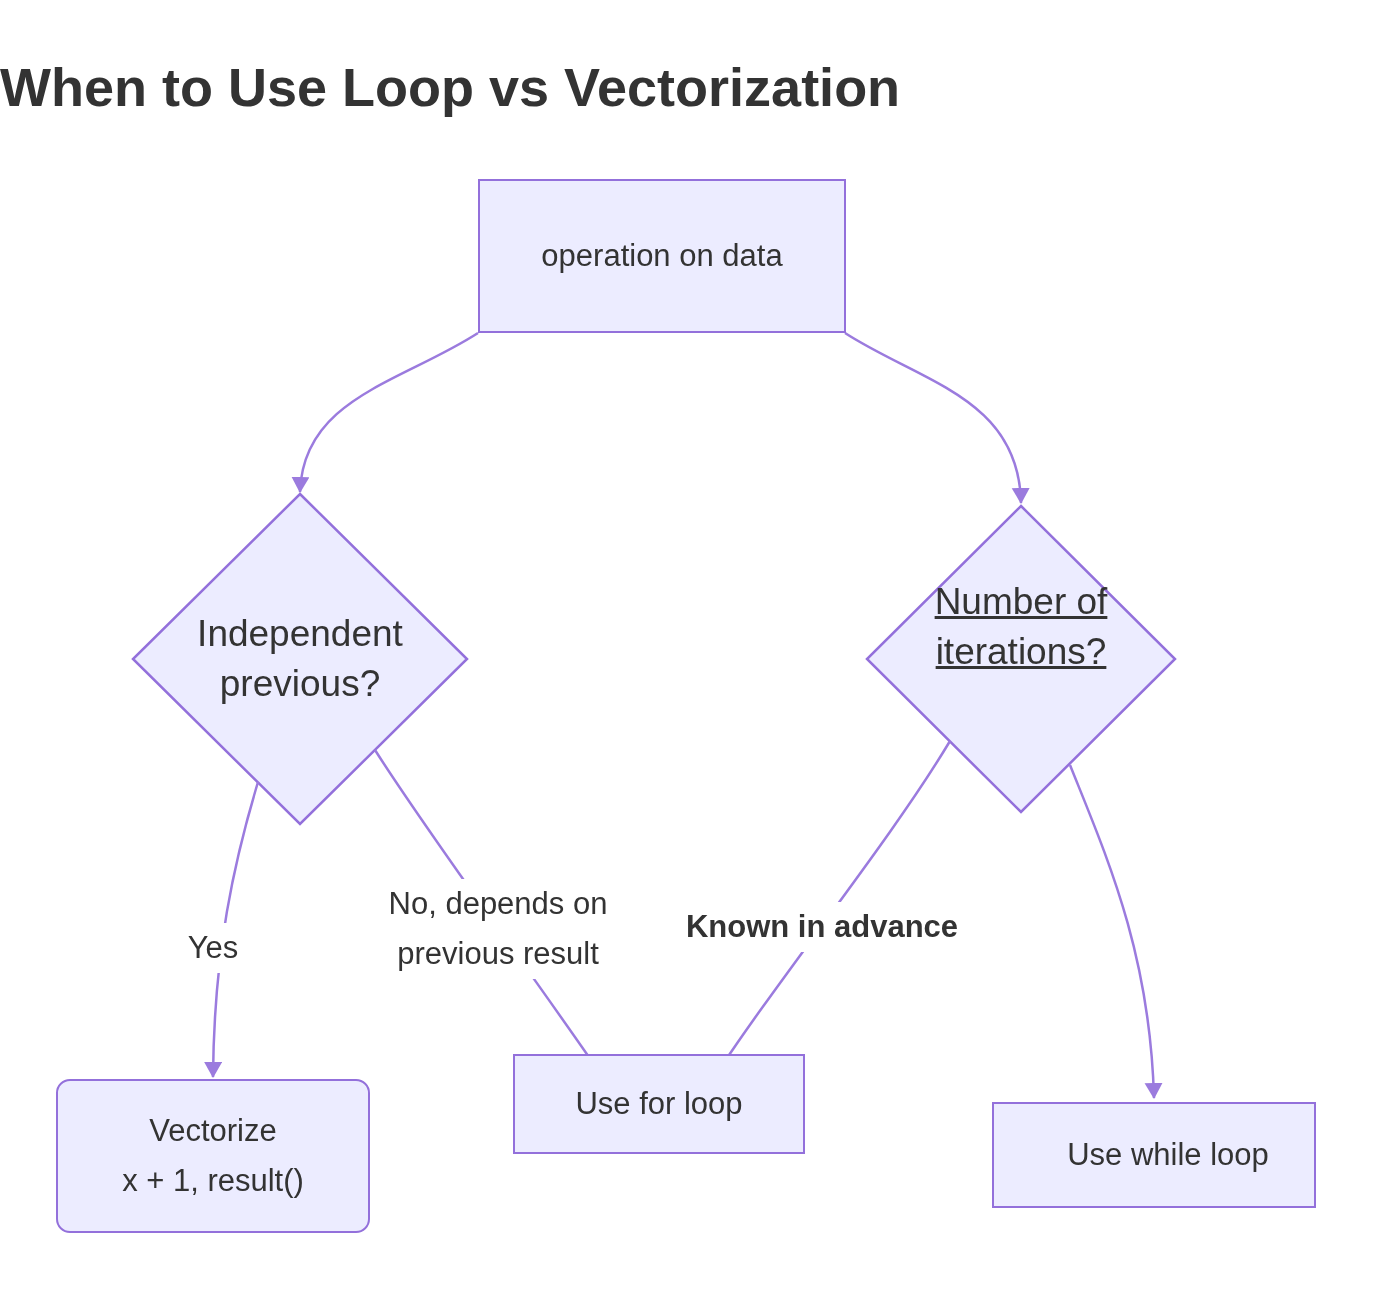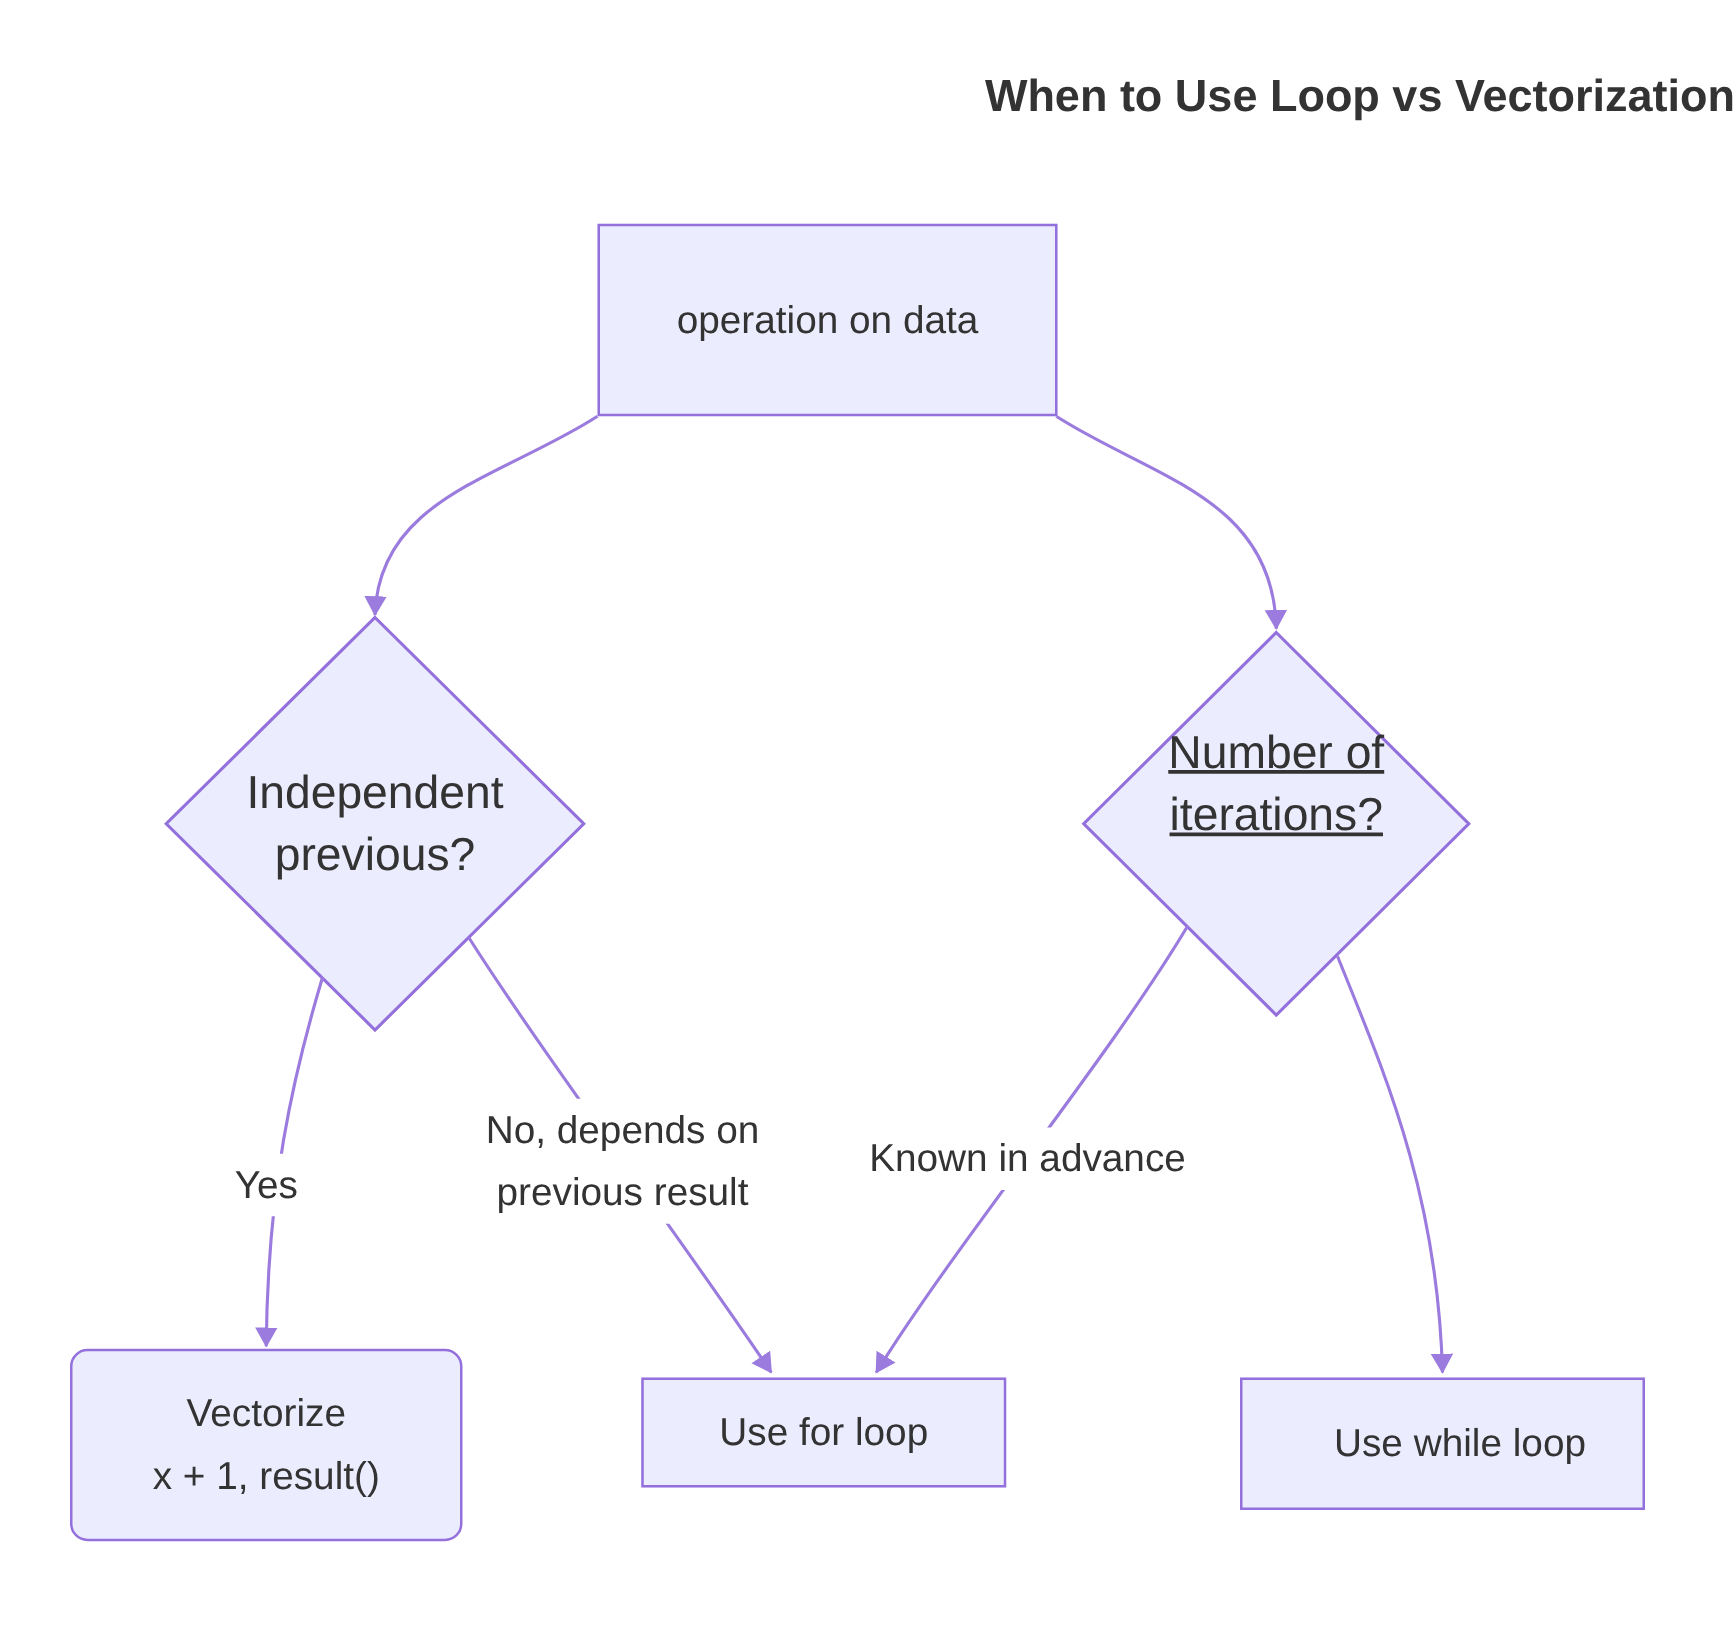--- a/index.html
+++ b/index.html
@@ -6,22 +6,22 @@
   body {
     width: 1388px; height: 1304px;
     background: var(--c-background, #ffffff);
     font-family: "Liberation Sans", "DejaVu Sans", sans-serif;
     overflow: hidden;
   }
   .canvas { position: relative; width: 1388px; height: 1304px; background: var(--c-background, #ffffff); }
 
   .diagram-title {
     position: absolute; left: 0; right: 0; top: 56px;
-    margin: 0; text-align: right;
-    font-size: 36px; font-weight: bold;
+    margin: 0; text-align: left;
+    font-size: 54px; font-weight: bold;
     color: var(--c-title_text, #333333);
     letter-spacing: 0px;
   }
 
   svg.edges-layer { position: absolute; left: 0; top: 0; width: 1388px; height: 1304px; z-index: 1; }
   .edge-path {
     fill: none;
     stroke: var(--c-edge_line, #9B7BDE);
     stroke-width: 2.5px;
   }
@@ -90,21 +90,21 @@
 
   <div class="node-rect" style="left:478px; top:179px; width:368px; height:154px;">
     <span>operation on data</span>
   </div>
 
   <div class="node-rect" style="left:56px; top:1079px; width:314px; height:154px;border-radius:14px;">
     <span>Vectorize</span>
     <span>x + 1, result()</span>
   </div>
 
-  <div class="node-rect" style="left:513px; top:1102px; width:292px; height:88px;align-items:center;">
+  <div class="node-rect" style="left:513px; top:1054px; width:292px; height:100px;align-items:center;">
     <span>Use for loop</span>
   </div>
 
   <div class="node-rect" style="left:992px; top:1102px; width:324px; height:106px;padding-left:28px;">
     <span>Use while loop</span>
   </div>
 
   <div class="diamond-text" style="left:150px; top:589px; width:300px; height:140px;">
     <span>Independent</span>
     <span>previous?</span>
@@ -115,16 +115,16 @@
     <span>iterations?</span>
   </div>
 
   <div class="edge-label" style="left:213px; top:948px;">Yes</div>
 
   <div class="edge-label" style="left:498px; top:929px;">
     <div>No, depends on</div>
     <div>previous result</div>
   </div>
 
-  <div class="edge-label" style="left:822px; top:927px;">Known in advance</div>
+  <div class="edge-label" style="left:822px; top:927px;font-weight:bold;">Known in advance</div>
 
 
 </div>
 
 </body></html>

